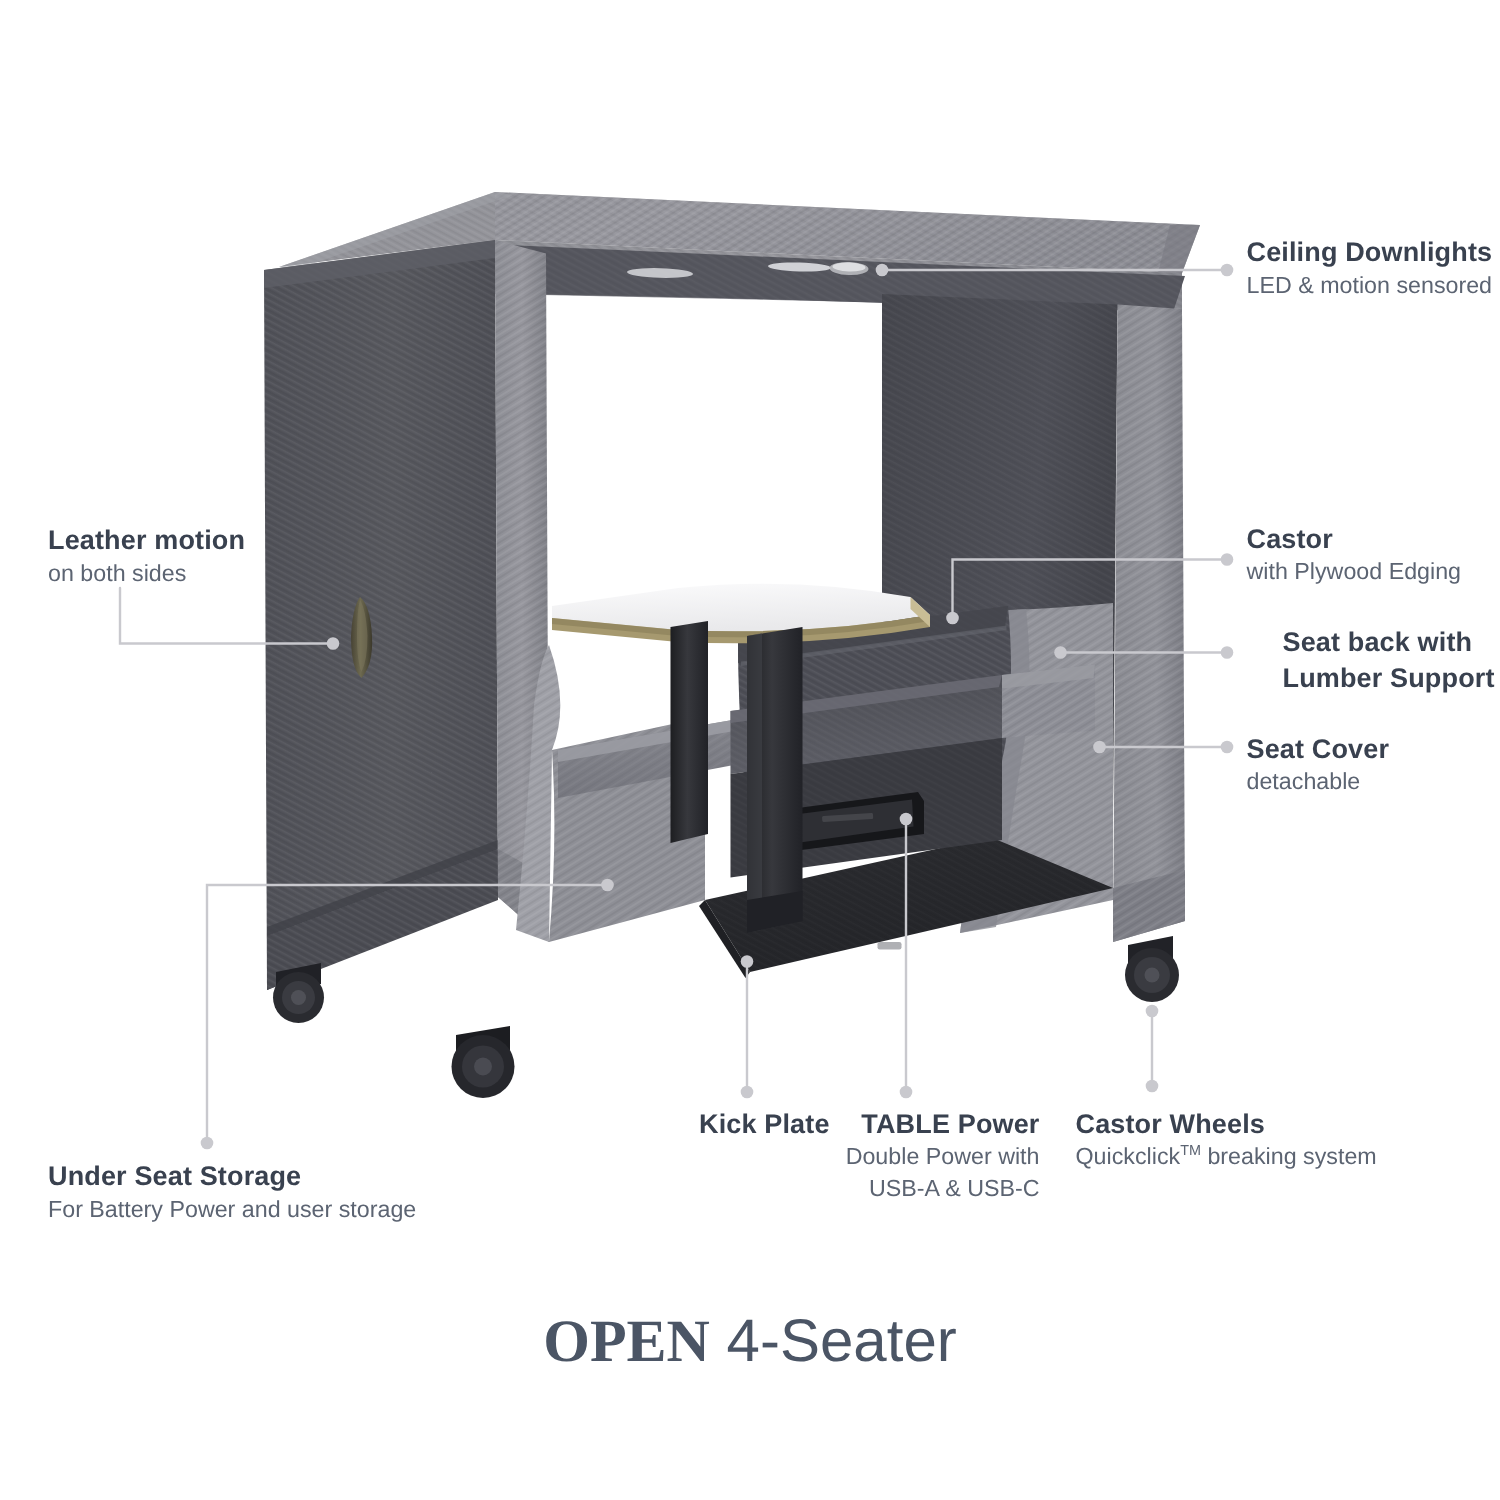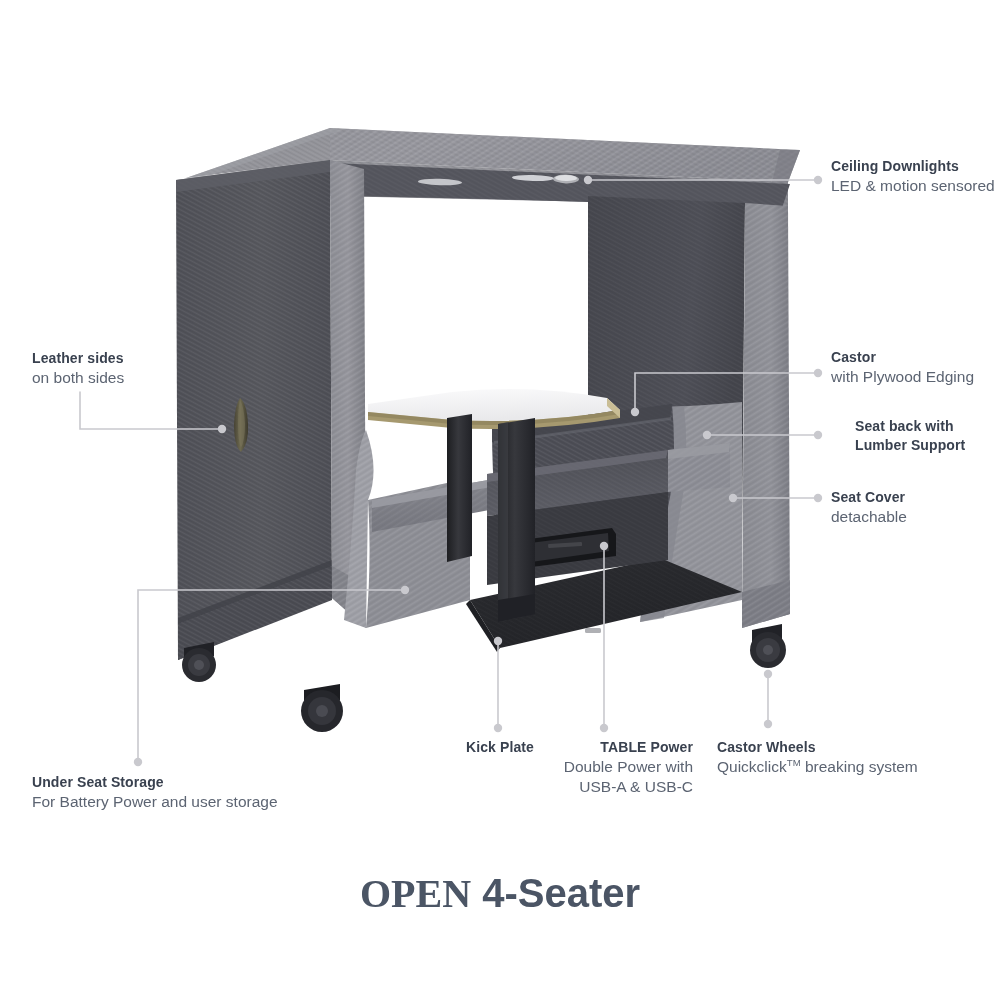--- a/index.html
+++ b/index.html
@@ -10,21 +10,21 @@
     color:#4a5160;
     overflow:hidden;
     position:relative;
   }
   #stage{position:absolute;inset:0;width:1000px;height:1000px;}
   svg.art{position:absolute;left:0;top:0;width:1000px;height:1000px;}
 
   .callout{position:absolute;}
   .co-title{
     font-weight:bold;
-    font-size:14px;
+    font-size:18px;
     color:#39414f;
     line-height:1.33;
     letter-spacing:.1px;
     white-space:nowrap;
   }
   .co-sub{
     font-weight:normal;
     font-size:15.5px;
     color:#5c6472;
     line-height:1.33;
@@ -42,21 +42,21 @@
   #co-power{left:553px;top:738px;width:140px;text-align:right;}
   #co-castor{left:717px;top:738px;width:210px;}
 
   #title-block{
     position:absolute;left:0;top:870px;width:1000px;text-align:center;
   }
   #title-block .t-bold{
     font-weight:bold;font-size:40px;color:#4b5565;letter-spacing:0px;font-family:Liberation Serif, serif;
   }
   #title-block .t-reg{
-    font-weight:bold;font-size:40px;color:#4b5565;letter-spacing:0px;
+    font-weight:normal;font-size:40px;color:#4b5565;letter-spacing:0px;
   }
   sup{font-size:.62em;vertical-align:super;line-height:0;}
 </style>
 </head>
 <body>
 
 <div id="stage">
 
   <svg class="art" viewBox="0 0 1000 1000">
     <defs>
@@ -378,21 +378,21 @@
     <div class="co-title">Seat back with</div>
     <div class="co-title">Lumber Support</div>
   </div>
 
   <div class="callout" id="co-seatcover">
     <div class="co-title">Seat Cover</div>
     <div class="co-sub">detachable</div>
   </div>
 
   <div class="callout" id="co-handle">
-    <div class="co-title">Leather sides</div>
+    <div class="co-title">Leather motion</div>
     <div class="co-sub">on both sides</div>
   </div>
 
   <div class="callout" id="co-storage">
     <div class="co-title">Under Seat Storage</div>
     <div class="co-sub">For Battery Power and user storage</div>
   </div>
 
   <div class="callout" id="co-kick">
     <div class="co-title">Kick Plate</div>

